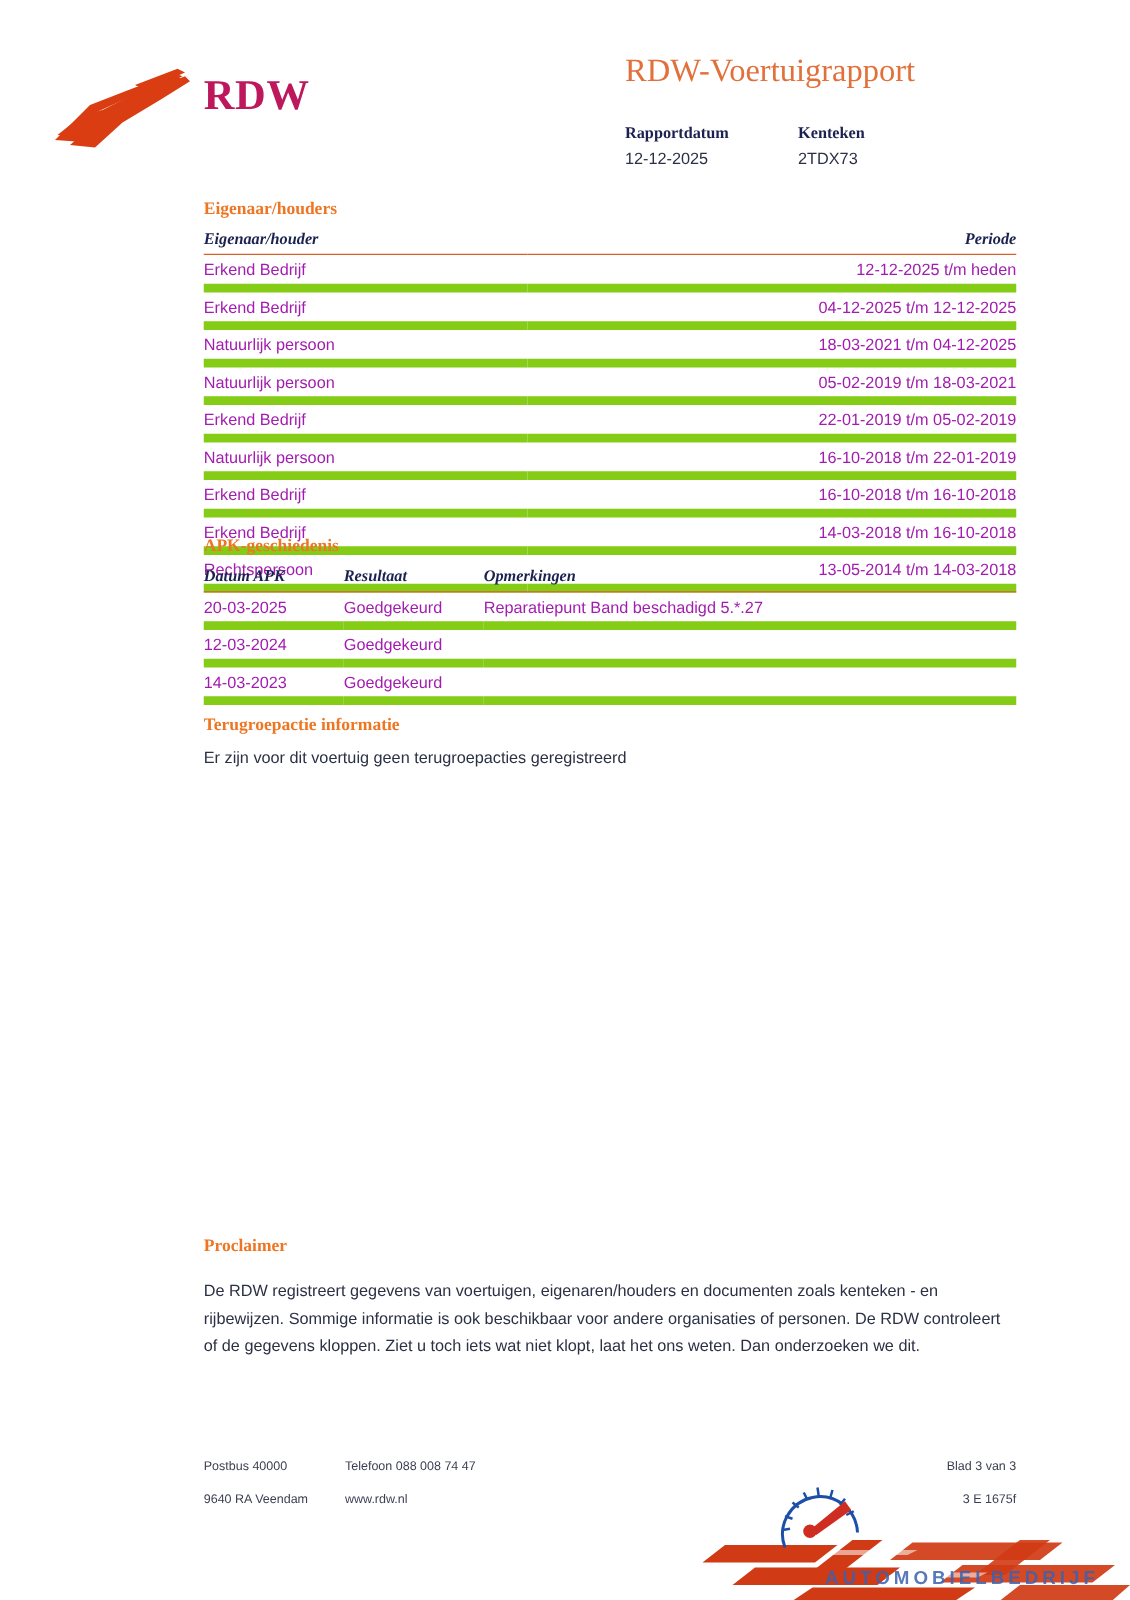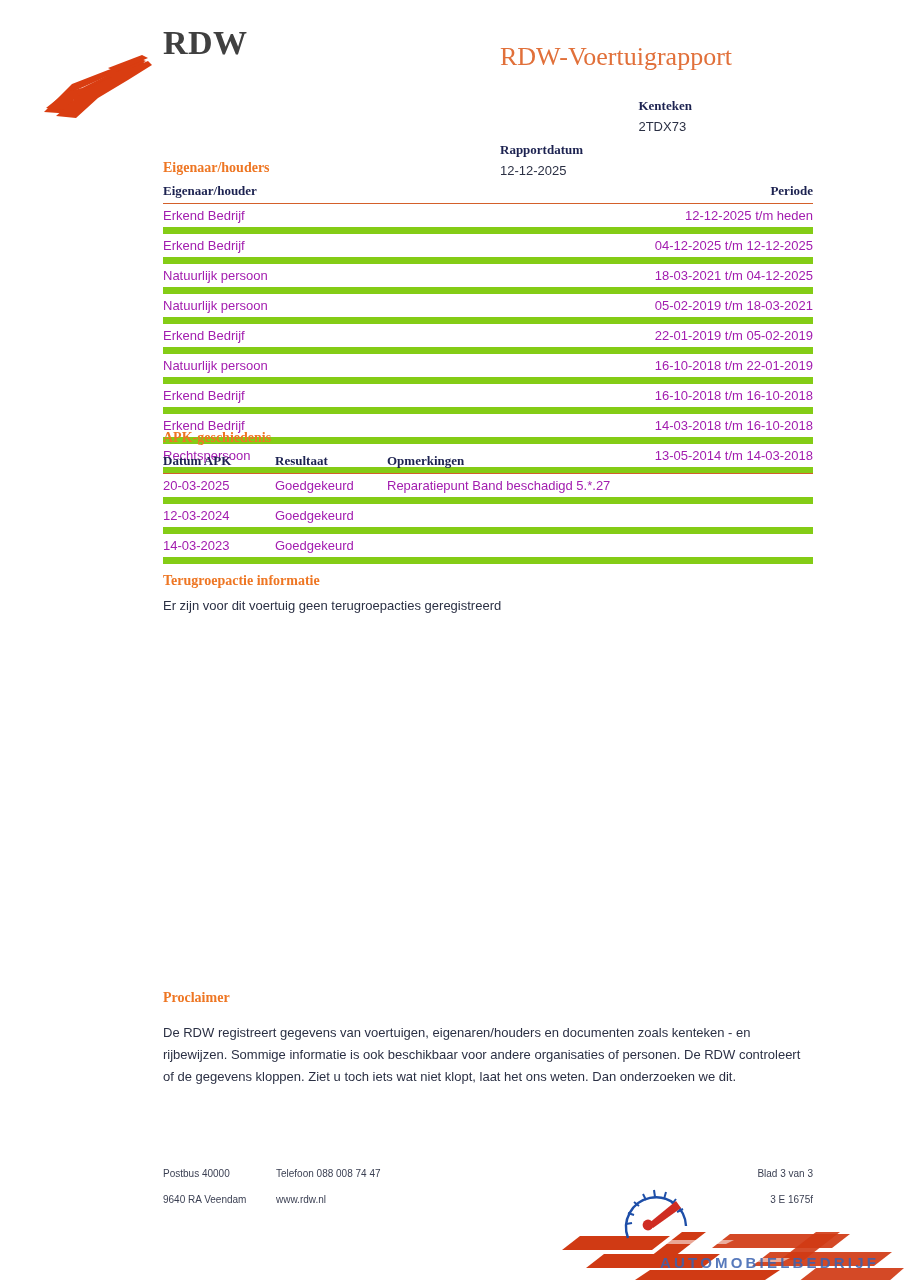--- a/index.html
+++ b/index.html
@@ -9,53 +9,54 @@
     font-family:"Liberation Sans", sans-serif;
     color:#2b3044;
     overflow:hidden;
   }
   .page { position:relative; width:904px; height:1280px; }
 
   
   .header { position:absolute; left:0; top:0; width:904px; height:150px; }
   .rdw-logo-mark { position:absolute; left:42px; top:52px; width:120px; height:70px; }
   .rdw-wordmark {
-    position:absolute; left:163px; top:24px;
+    position:absolute; left:163px; top:58px;
     font-family:"Liberation Serif", serif;
     font-weight:bold; font-size:34px; letter-spacing:0.5px;
-    color:#404040;
+    color:#be185d;
   }
   .doc-title {
     position:absolute; left:500px; top:42px;
     font-family:"Liberation Serif", serif;
     font-size:26px; color:#e1703a; white-space:nowrap;
   }
   .meta-block { position:absolute; left:500px; top:98px; }
   .meta-col { display:inline-block; vertical-align:top; }
-  .meta-col.first { width:134px;margin-top:44px; }
+  .meta-col.first { width:134px; }
   .meta-label {
     font-family:"Liberation Serif", serif;
     font-weight:bold; font-size:13px; color:#1c2250;
     margin-bottom:5px;
   }
   .meta-value { font-size:13px; color:#2b3044; }
 
   
   .section { position:absolute; left:163px; width:650px; }
   .section-title {
     font-family:"Liberation Serif", serif;
     font-weight:bold; font-size:14px;
     color:#ee7623; margin-bottom:7px;
   }
   table.data { width:650px; border-collapse:collapse; }
   table.data th {
     font-family:"Liberation Serif", serif;
     font-weight:bold; font-size:13px; color:#1c2250;
     text-align:left; padding:0 0 4px 0;
     border-bottom:1.4px solid #d4602a;
+    font-style:italic;
   }
   table.data th.right { text-align:right; }
   table.data td {
     font-size:13px; color:#a21caf;
     padding:4px 0 4px 0;
     border-bottom:7px solid #84cc16;
     vertical-align:top;
   }
   table.data td.right { text-align:right; }
 

